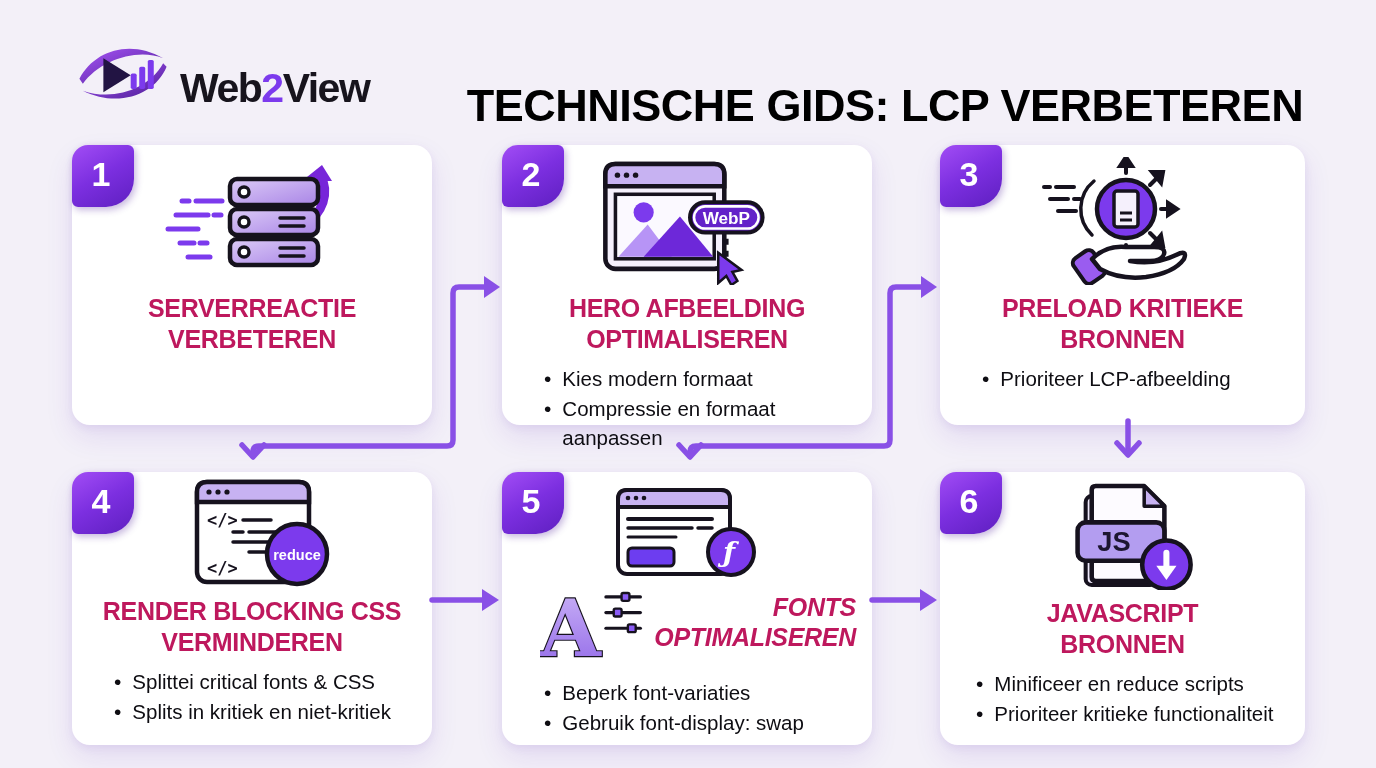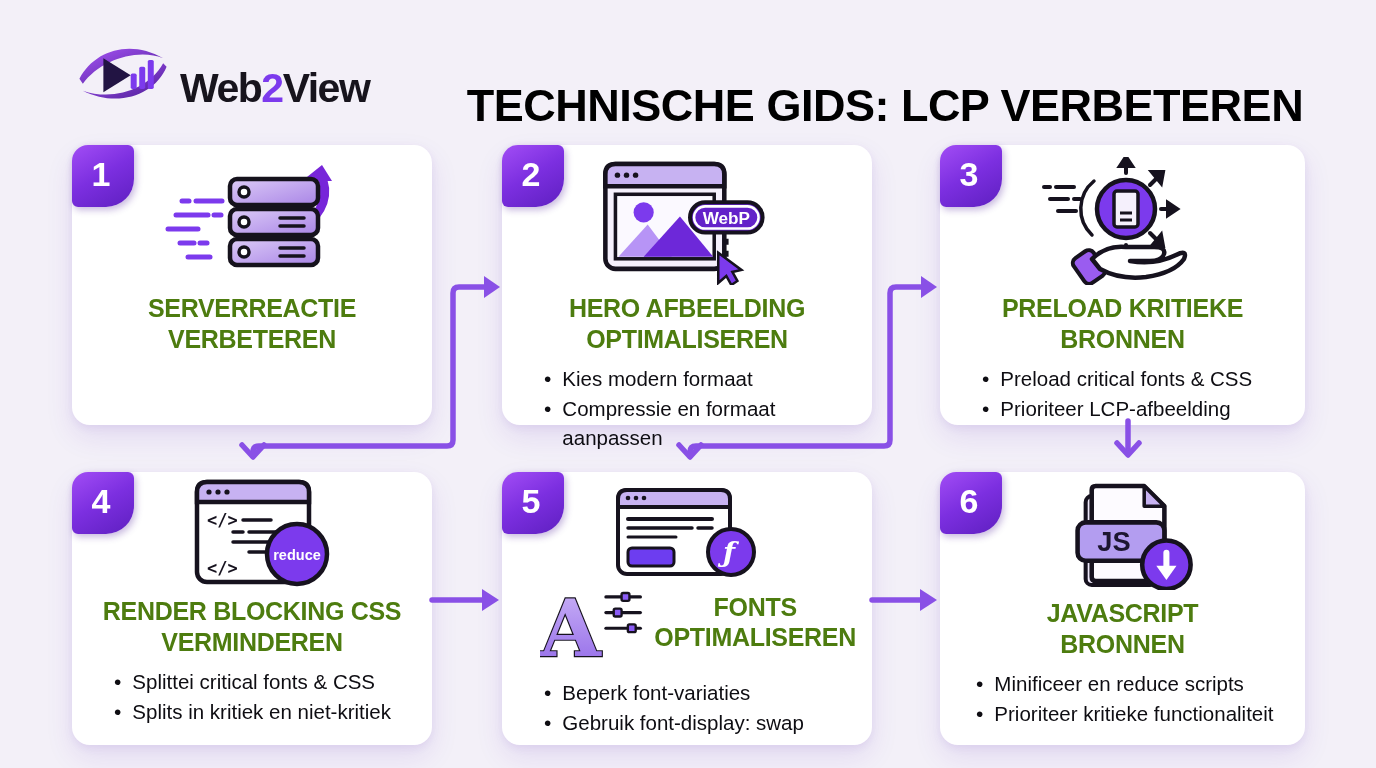--- a/index.html
+++ b/index.html
@@ -38,24 +38,24 @@
     box-shadow:2px 3px 7px rgba(70,20,150,.30);
   }
   .badge span{transform:translate(-2px,-2px);}
   .icon-area{display:flex;align-items:flex-end;justify-content:center;}
   .c1 .icon-area,.c2 .icon-area,.c3 .icon-area{height:124px;margin-top:2px;}
   .c4 .icon-area{height:102px;}
   .c6 .icon-area{height:104px;}
   .c5 .icon-top{height:88px;display:flex;justify-content:center;}
   .font-row{display:flex;align-items:center;gap:10px;margin-top:2px;width:100%;padding-left:22px;box-sizing:border-box;}
   .card-title{
-    margin:8px 0 0;font-size:25px;line-height:1.22;font-weight:800;color:#4d7c0f;
+    margin:8px 0 0;font-size:25px;line-height:1.22;font-weight:800;color:#be185d;
     text-align:center;white-space:pre-line;letter-spacing:-0.3px;
   }
-  .card-title.left{text-align:center;margin:0;}
+  .card-title.left{text-align:right;margin:0;font-style:italic;}
   .bullets{list-style:none;margin:10px 0 0;padding:0 0 0 26px;width:100%;box-sizing:border-box;}
   .c6 .bullets{padding-left:20px;}
   .bullets li{display:flex;gap:11px;font-size:20.5px;color:#0e0d12;line-height:1.42;}
   .bullets li::before{content:"•";font-size:21px;color:#0e0d12;}
   
   .arrows{position:absolute;left:0;top:0;pointer-events:none;}
 </style>
 </head>
 <body>
 
@@ -189,23 +189,20 @@
       <line x1="92" y1="63" x2="104" y2="63" stroke="#16121e" stroke-width="3"></line>
       <g transform="rotate(-35 62 108)">
         <rect x="48" y="94" width="24" height="30" rx="6" fill="#9a5cf0" stroke="#16121e" stroke-width="4"></rect>
       </g>
       <path d="M64 102 Q78 88 98 90 L126 90 Q138 90 136 97 Q134 104 122 104 L102 104 Q128 108 148 98 Q160 92 156 102 Q146 116 118 120 Q92 123 72 112 Z" fill="#ffffff" stroke="#16121e" stroke-width="4.5" stroke-linejoin="round"></path>
     </svg>
   </div>
   <h3 class="card-title">PRELOAD KRITIEKE
 BRONNEN</h3>
   <ul class="bullets">
-    <li>
-        <span>Preload critical fonts &amp; CSS</span>
-      </li>
     <li>
         <span>Prioriteer LCP-afbeelding</span>
       </li>
   </ul>
 </div>
 
 <div class="card c4">
   <div class="badge">
       <span>4</span>
     </div>

